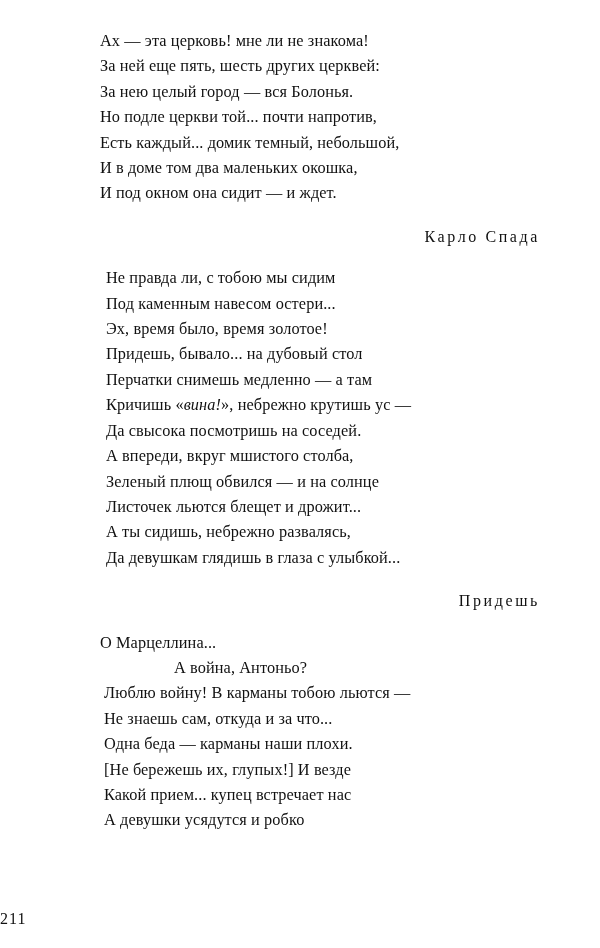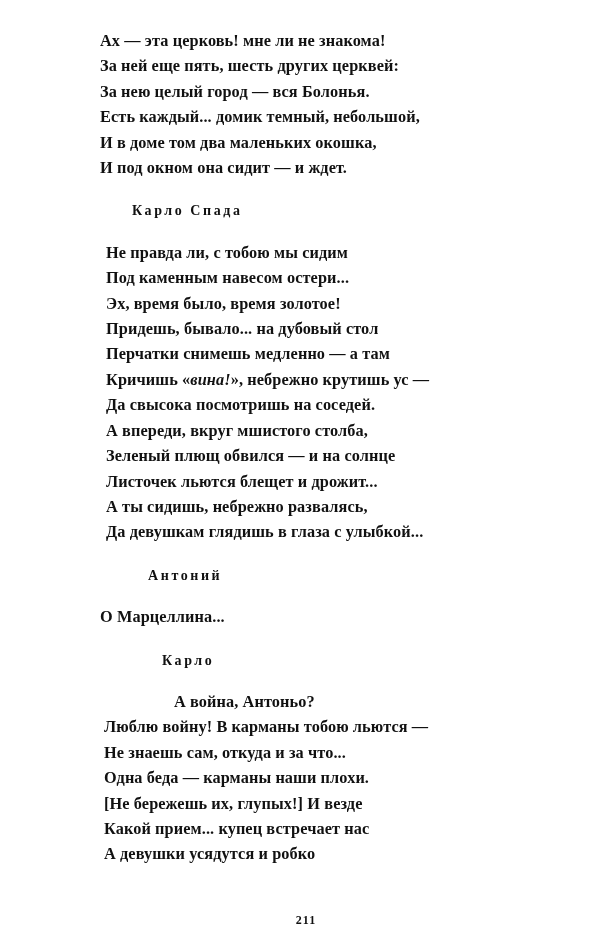--- a/index.html
+++ b/index.html
@@ -13,70 +13,70 @@
     font-family: "Liberation Serif", serif;
     color: #111111;
     overflow: hidden;
   }
   .page {
     position: relative;
     width: 600px;
     height: 948px;
     box-sizing: border-box;
     padding: 28px 60px 16px 100px;
-    font-weight: bold;
   }
   .block {
     margin: 0;
   }
   .line {
     font-size: 16.3px;
     line-height: 25.4px;
     white-space: pre;
     letter-spacing: 0.1px;
   }
   .speaker {
-    font-size: 14px;
+    font-size: 16px;
     line-height: 25.4px;
     white-space: pre;
     letter-spacing: 2.6px;
-    text-align: left;
+    text-align: right;
   }
   .speaker-wrap {
     margin-top: 18px;
     margin-bottom: 16px;
   }
   .speaker-karlo-spada { padding-left: 32px; }
   .speaker-antoniy { padding-left: 48px; }
   .speaker-karlo { padding-left: 62px; }
   .stanza-1 { margin-top: 0; }
   .stanza-2 { margin-left: 6px; }
   .stanza-3 { margin-left: 0px; }
   .stanza-4 { margin-left: 4px; }
   .indent-1 { padding-left: 70px; }
   .italic { font-style: italic; }
   .pagenum {
     position: absolute;
-    left: 12px;
+    left: 0;
     right: 0;
     bottom: 20px;
-    text-align: center;
-    font-size: 12px;
+    text-align: left;
+    font-size: 16px;
     letter-spacing: 1px;
   }
 </style>
 </head>
 <body>
 
 <div class="page">
 
   <div class="block stanza-1">
     <div class="line">Ах — эта церковь! мне ли не знакома!</div>
     <div class="line">За ней еще пять, шесть других церквей:</div>
     <div class="line">За нею целый город — вся Болонья.</div>
+    <div class="line">Но подле церкви той... почти напротив,</div>
     <div class="line">Есть каждый... домик темный, небольшой,</div>
     <div class="line">И в доме том два маленьких окошка,</div>
     <div class="line">И под окном она сидит — и ждет.</div>
   </div>
 
   <div class="speaker-wrap">
     <div class="speaker speaker-karlo-spada">Карло Спада</div>
   </div>
 
   <div class="block stanza-2">
@@ -88,30 +88,27 @@
     <div class="line"><span>Кричишь «</span><span class="italic">вина!</span><span>», небрежно крутишь ус —</span></div>
     <div class="line">Да свысока посмотришь на соседей.</div>
     <div class="line">А впереди, вкруг мшистого столба,</div>
     <div class="line">Зеленый плющ обвился — и на солнце</div>
     <div class="line">Листочек льются блещет и дрожит...</div>
     <div class="line">А ты сидишь, небрежно развалясь,</div>
     <div class="line">Да девушкам глядишь в глаза с улыбкой...</div>
   </div>
 
   <div class="speaker-wrap">
-    <div class="speaker speaker-antoniy">Антоний</div>
+    <div class="speaker speaker-antoniy">Придешь</div>
   </div>
 
   <div class="block stanza-3">
     <div class="line">О Марцеллина...</div>
   </div>
 
-  <div class="speaker-wrap">
-    <div class="speaker speaker-karlo">Карло</div>
-  </div>
 
   <div class="block stanza-4">
     <div class="line indent-1">А война, Антоньо?</div>
     <div class="line">Люблю войну! В карманы тобою льются —</div>
     <div class="line">Не знаешь сам, откуда и за что...</div>
     <div class="line">Одна беда — карманы наши плохи.</div>
     <div class="line">[Не бережешь их, глупых!] И везде</div>
     <div class="line">Какой прием... купец встречает нас</div>
     <div class="line">А девушки усядутся и робко</div>
 

